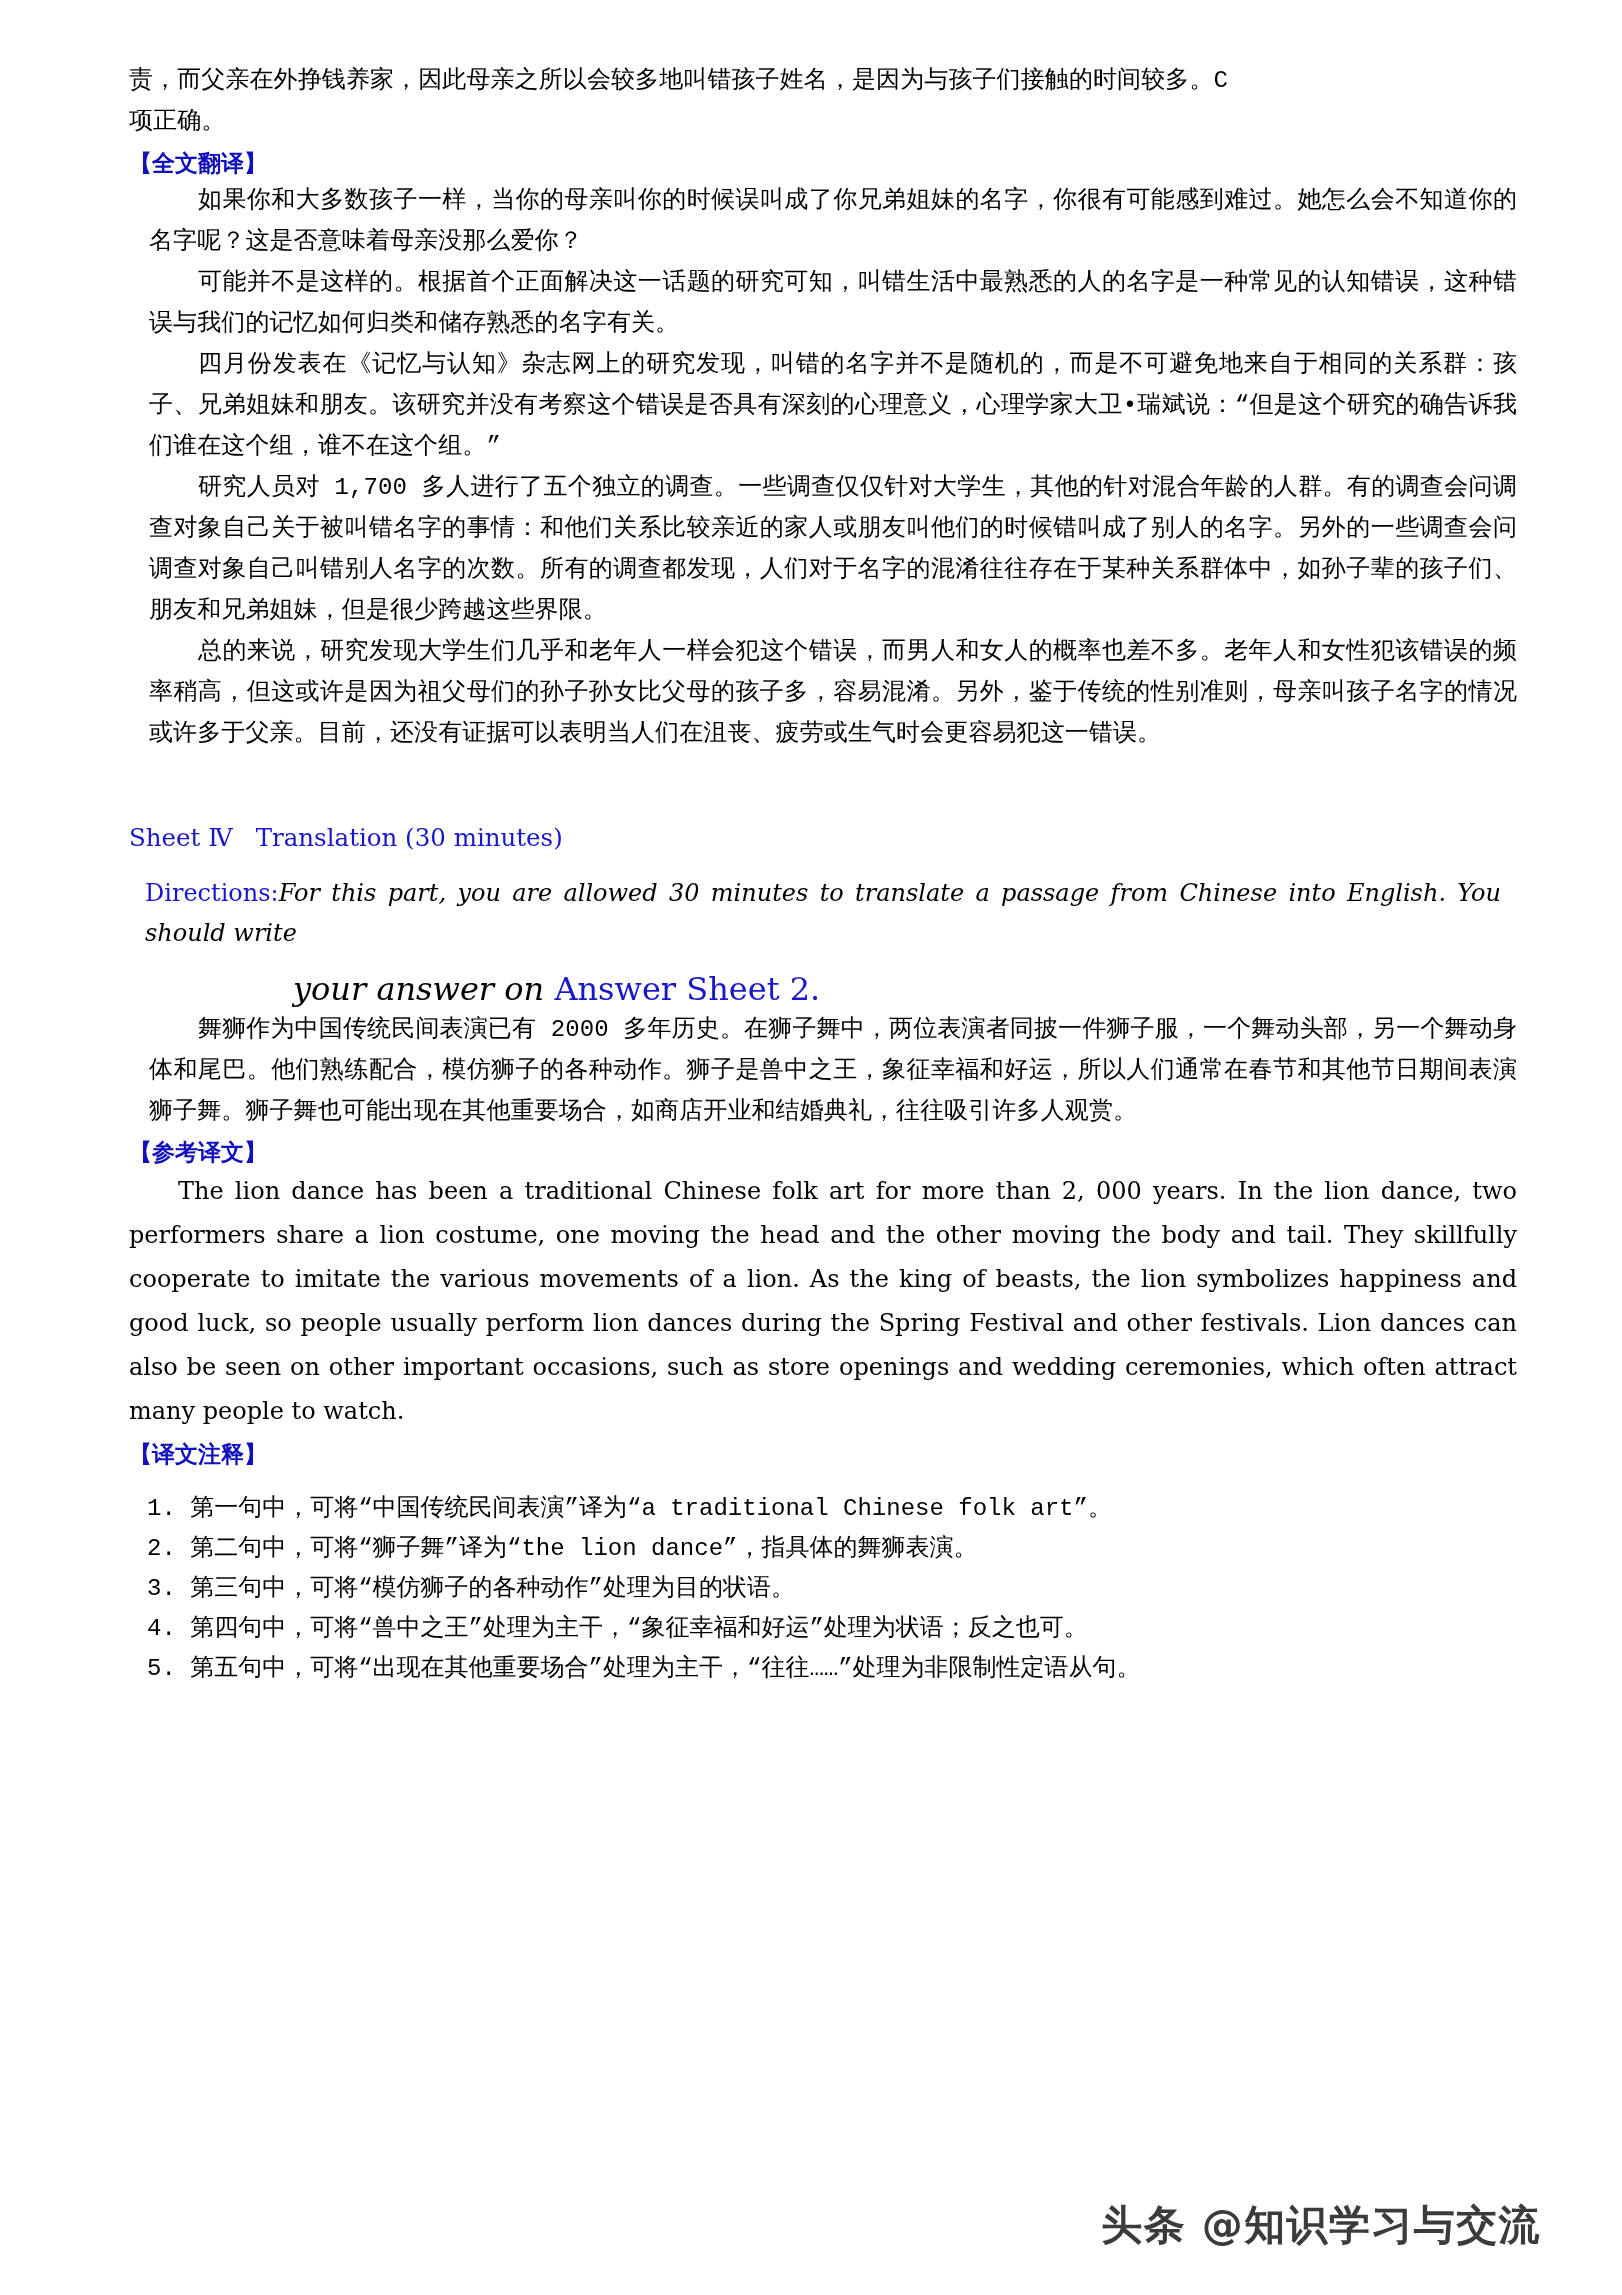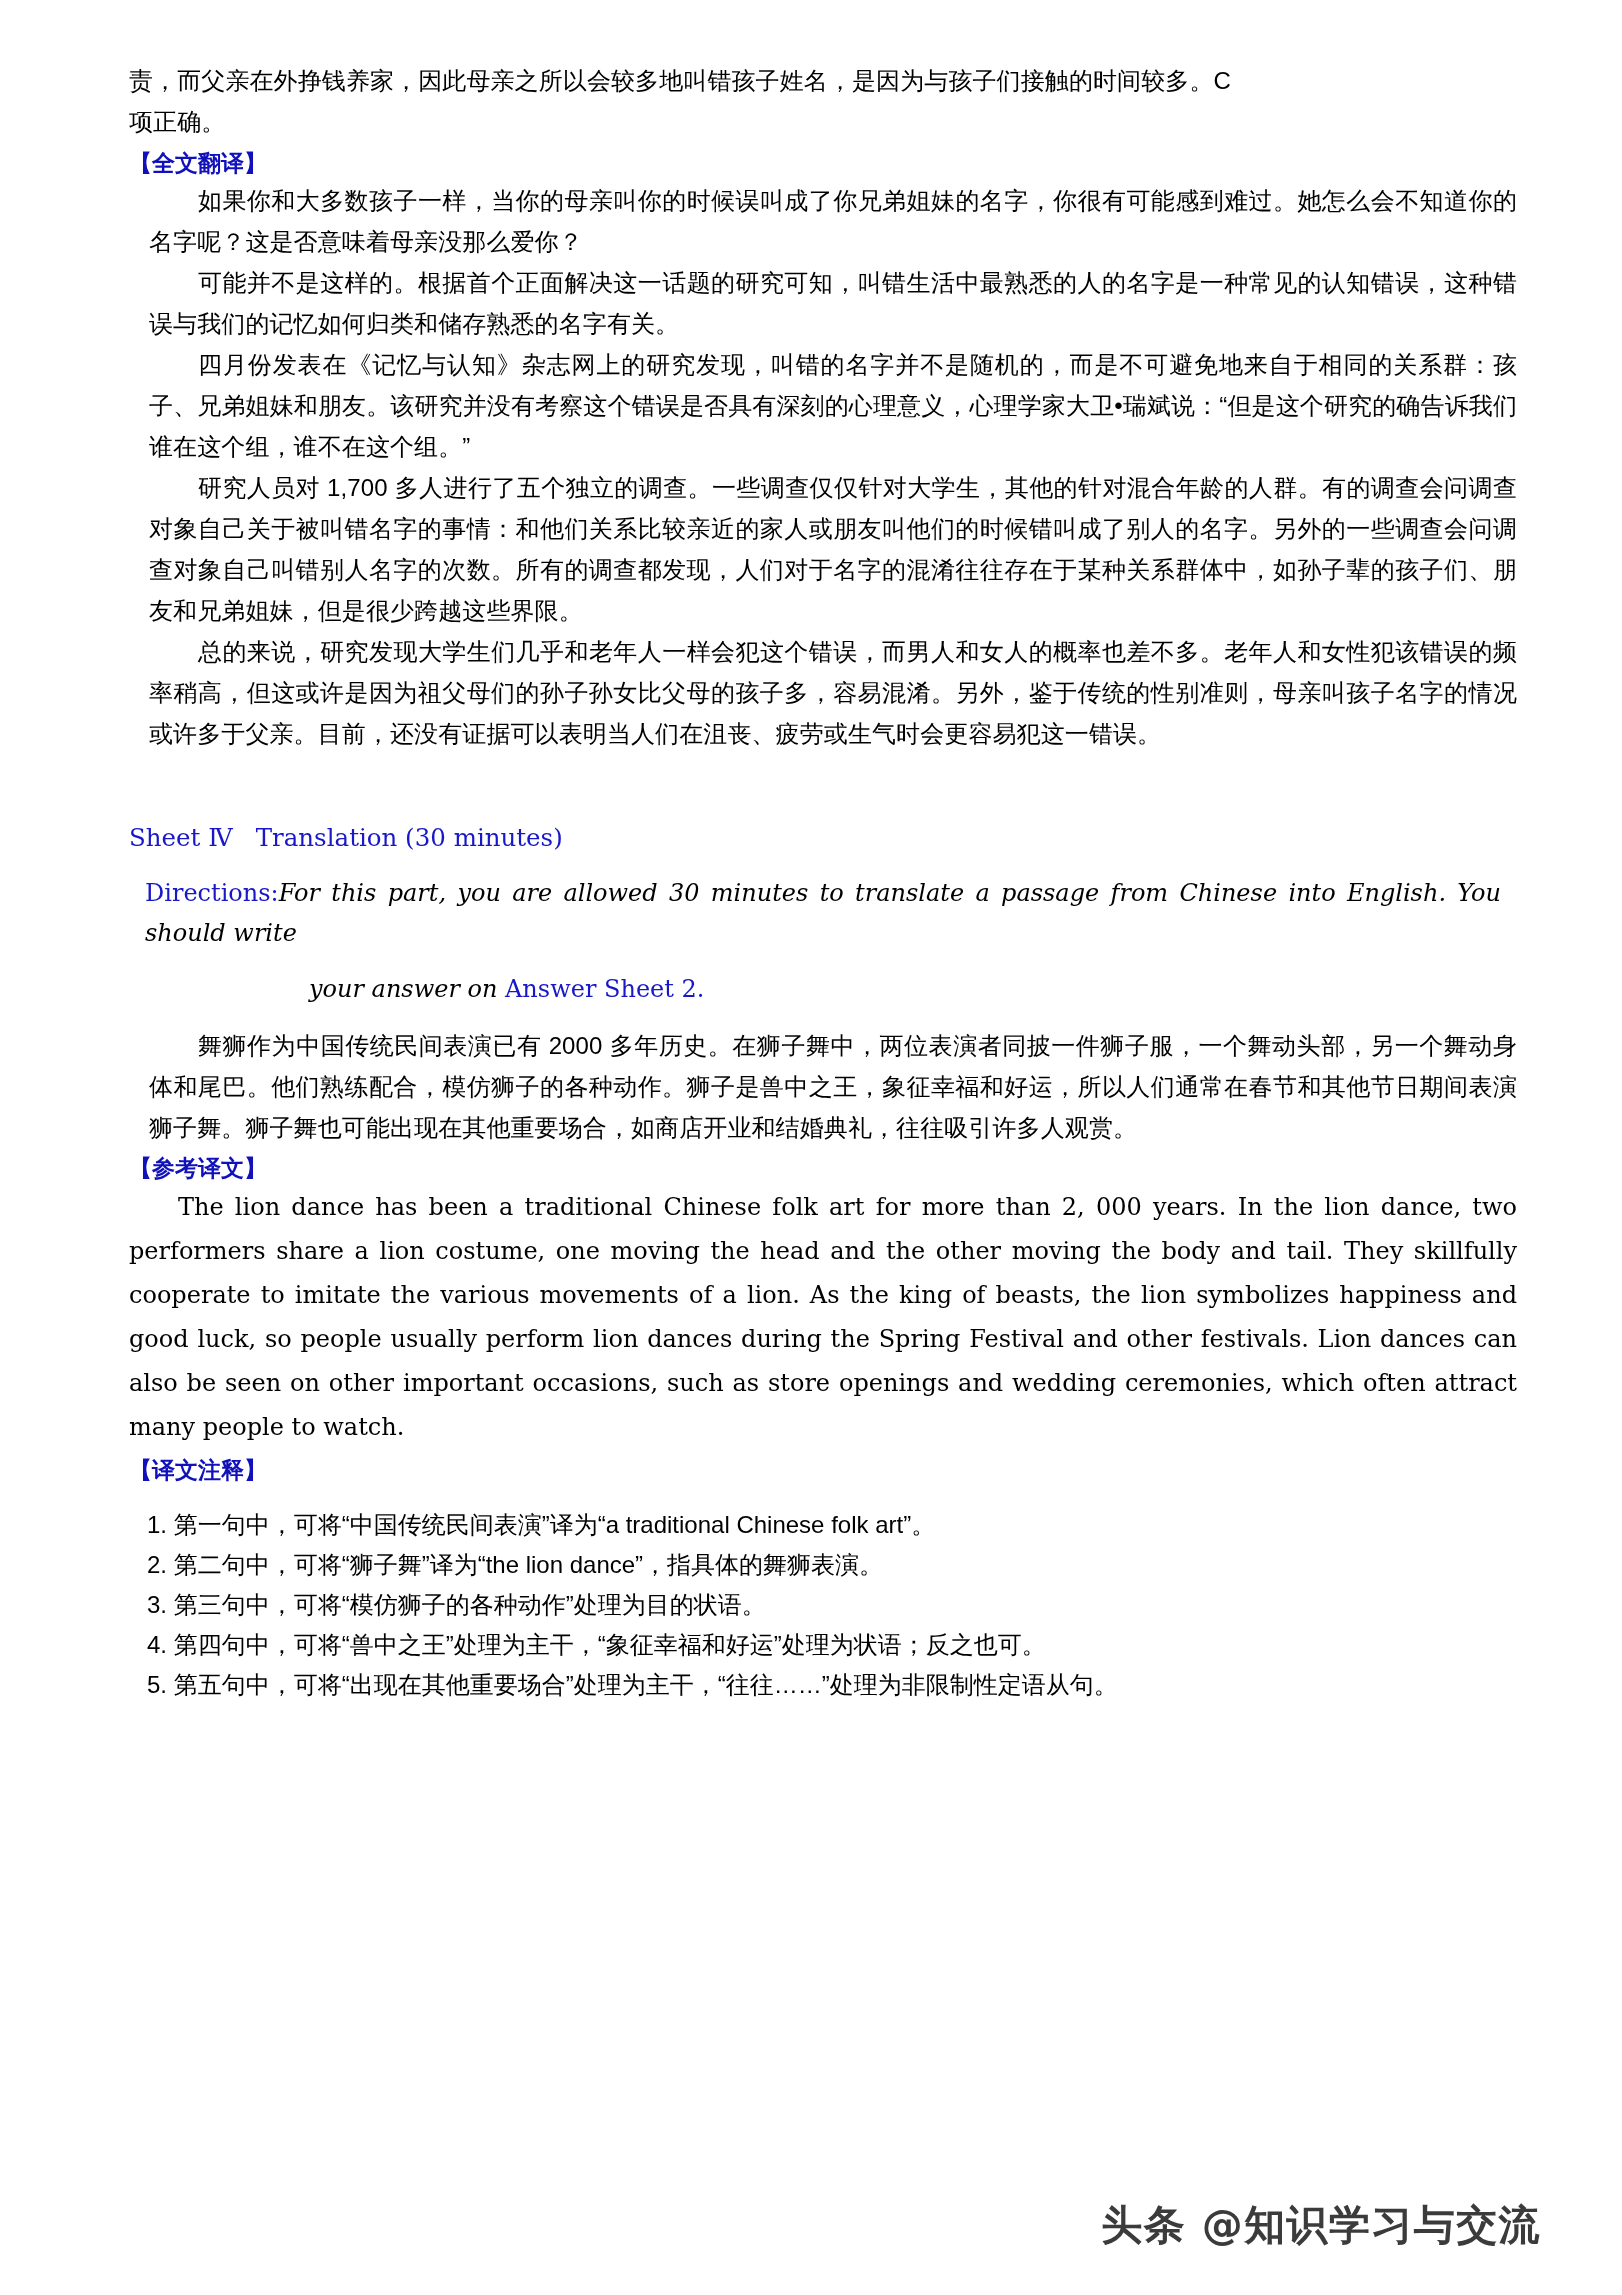--- a/index.html
+++ b/index.html
@@ -27,21 +27,21 @@
   
   .para {
     font-size: 24px;
     line-height: 41px;
     text-align: justify;
     text-justify: inter-ideograph;
     margin: 0;
     letter-spacing: 0.1px;
   }
   .para.indent { text-indent: 49px; margin-left: 20px; }
-  .cn { font-family: Liberation Sans, sans-serif; }
+  .cn { font-family: Liberation Mono, monospace; }
 
   
   .section-label {
     display: inline-block;
     font-size: 23px;
     line-height: 35px;
     color: #1111BB;
     font-weight: bold;
     margin: 2.7px 0 0 0;
     white-space: nowrap;
@@ -66,23 +66,23 @@
     margin: 16px;
     text-align: justify;
   }
   .directions-label {
     color: #1818C8;
   }
   .directions-body {
     font-style: italic;
   }
   .directions-cont {
-    font-size: 24px;
+    font-size: 32px;
     line-height: 40px;
-    margin: 16px;
+    margin: 0;
     padding-left: 164px;
   }
   .answer-sheet { color: #1818C8; font-style: normal; }
 
   
   .eng-para {
     font-size: 24px;
     line-height: 44px;
     text-align: justify;
     margin: 0;

